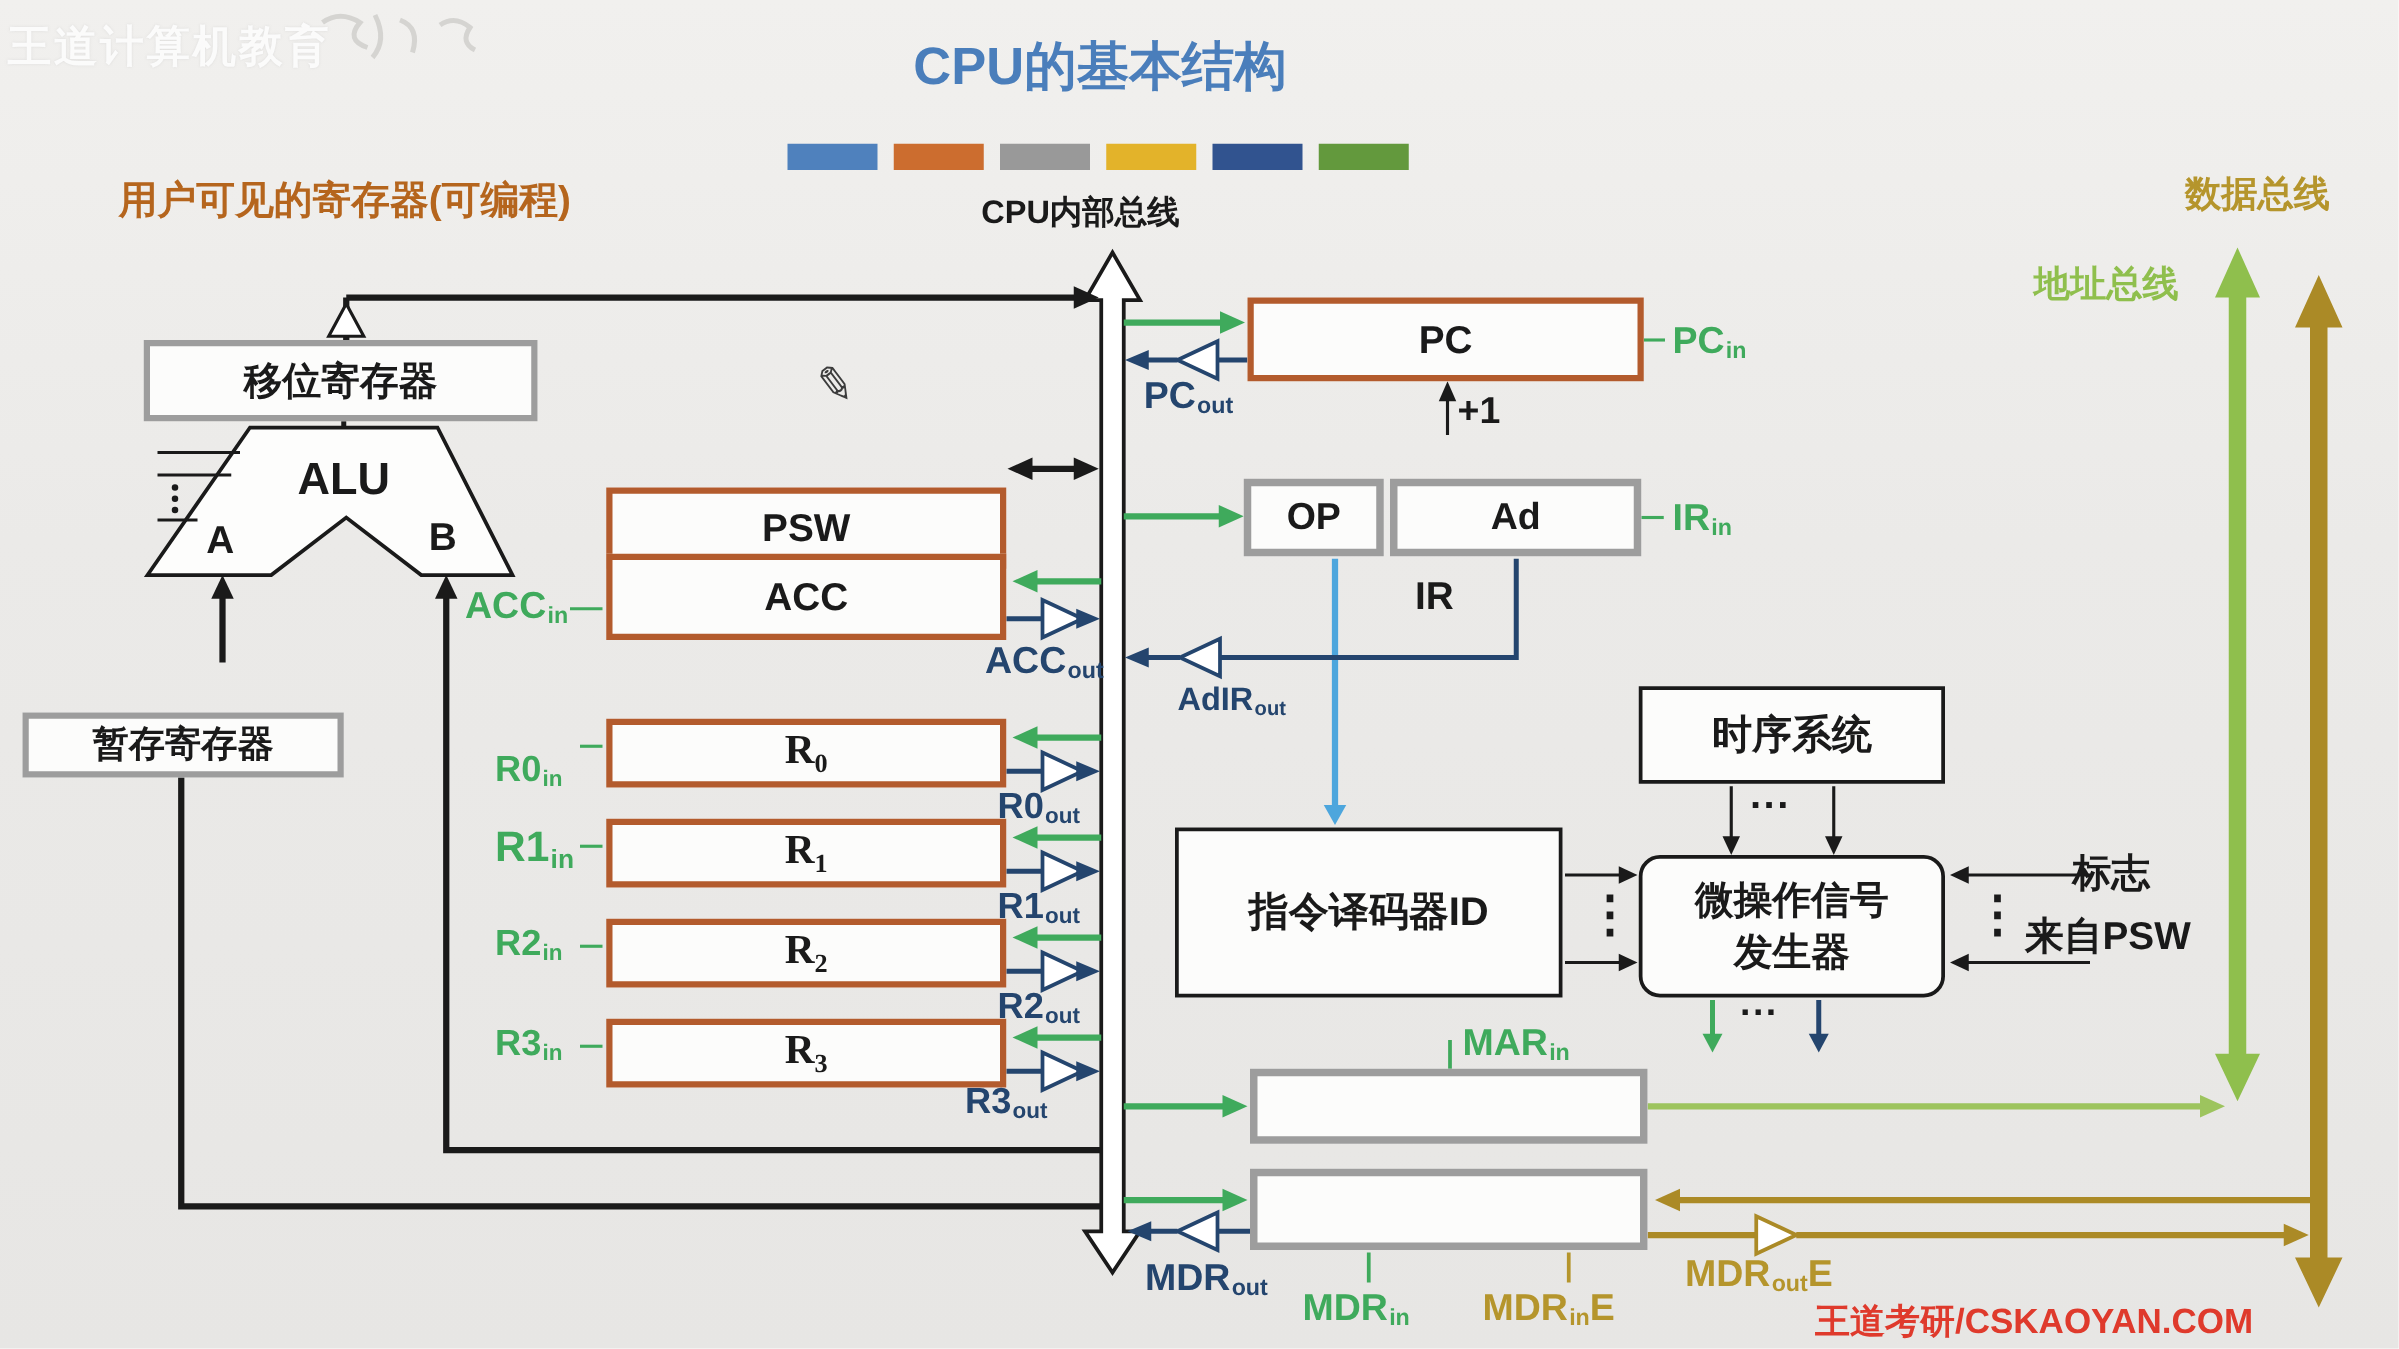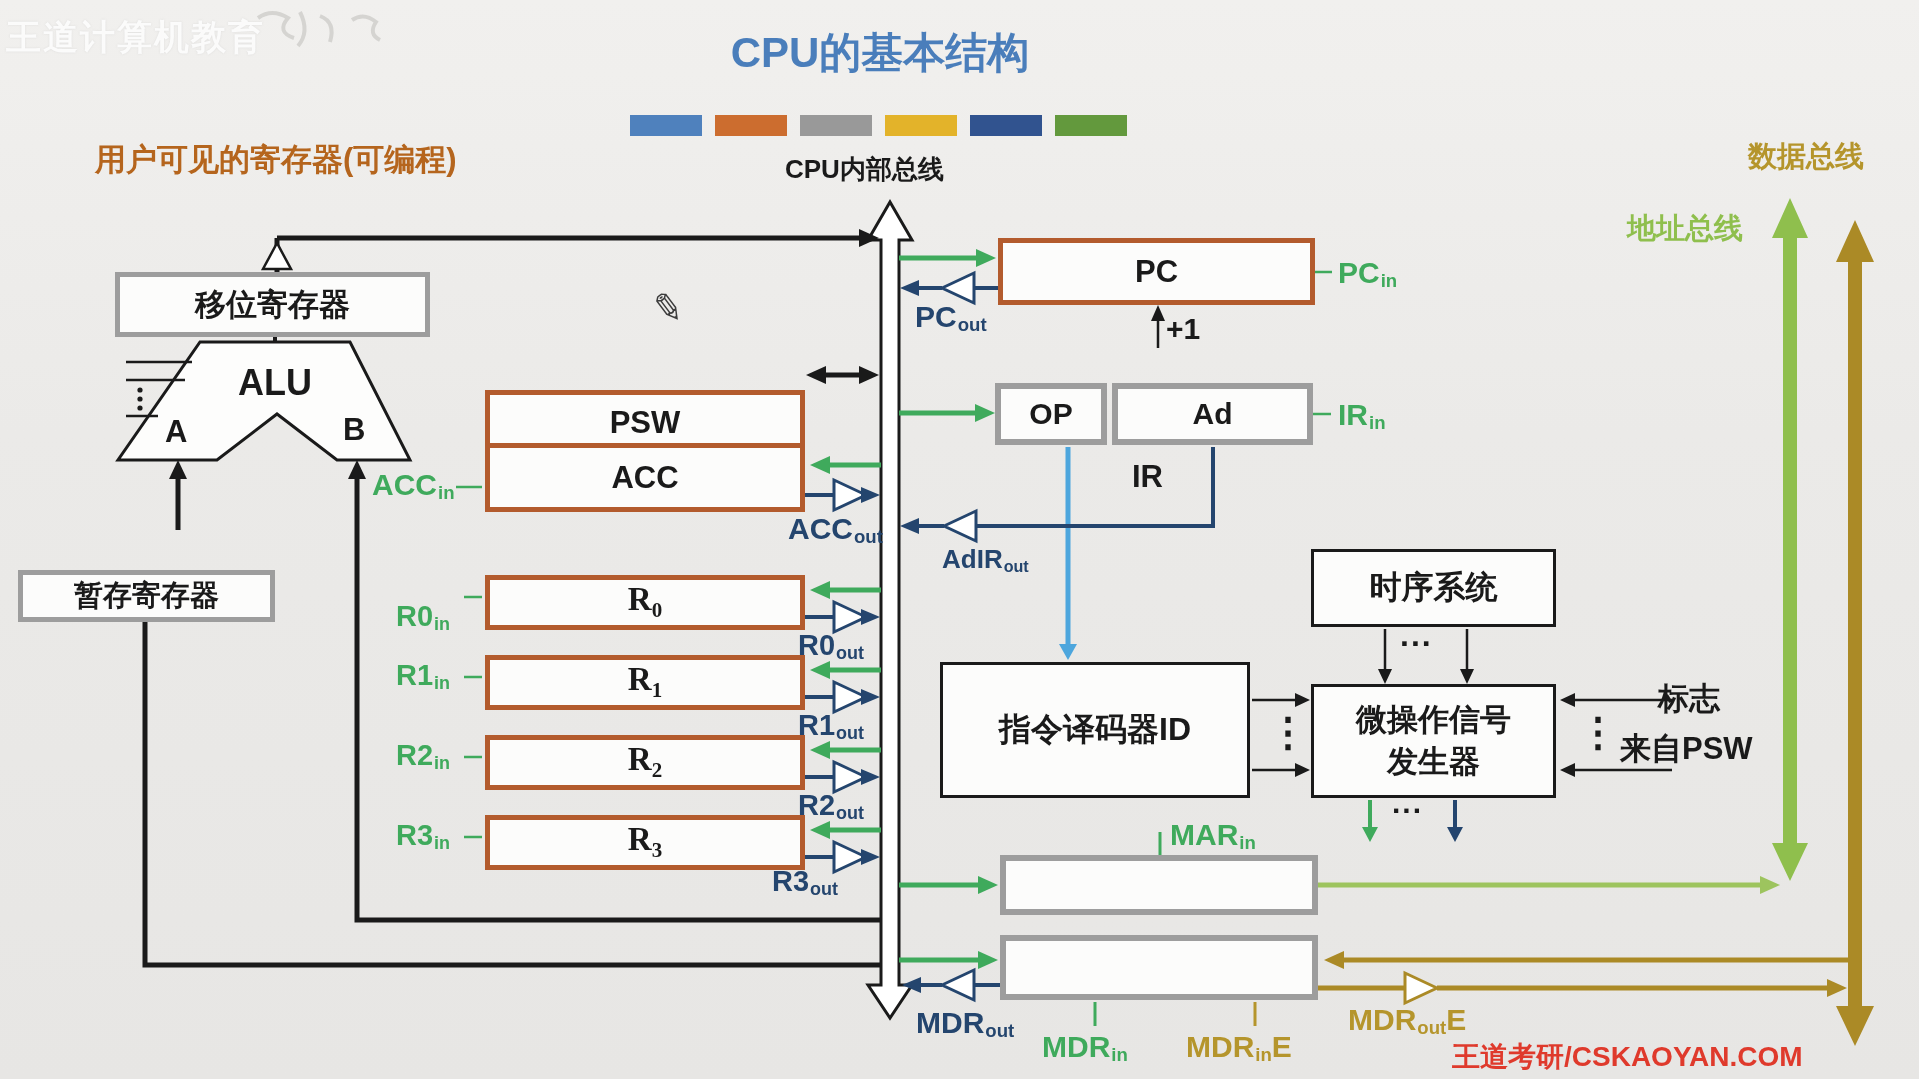--- a/index.html
+++ b/index.html
@@ -285,21 +285,21 @@
     <span>Ad</span>
   </div>
   <div class="lbl c-black" style="left:1132px;top:460px;font-size:31px;">IR</div>
 
   <div class="box b-thin" style="left:940px;top:662px;width:304px;height:130px;font-size:32px;">
     <span>指令译码器ID</span>
   </div>
   <div class="box b-thin" style="left:1311px;top:549px;width:239px;height:72px;font-size:32px;">
     <span>时序系统</span>
   </div>
-  <div class="box b-thin" style="left:1311px;top:684px;width:239px;height:108px;font-size:31px;">
+  <div class="box b-thin" style="left:1311px;top:684px;width:239px;height:108px;font-size:31px;border-radius:17px;">
     <span>
       <span>微操作信号</span><br>
       <span>发生器</span>
     </span>
   </div>
 
   <div class="box b-gray" style="left:1000px;top:855px;width:306px;height:48px;font-size:31px;">
     <span></span>
   </div>
   <div class="box b-gray" style="left:1000px;top:935px;width:306px;height:53px;font-size:31px;">
@@ -316,21 +316,21 @@
     <span>AdIR</span><sub>out</sub></div>
   <div class="lbl c-green" style="left:372px;top:468px;font-size:30px;">
     <span>ACC</span><sub>in</sub></div>
   <div class="lbl c-navy" style="left:788px;top:512px;font-size:30px;">
     <span>ACC</span><sub>out</sub></div>
 
   <div class="lbl c-green" style="left:396px;top:580px;font-size:29px;margin-top:21px;">
     <span>R0</span><sub>in</sub></div>
   <div class="lbl c-navy" style="left:798px;top:630px;font-size:29px;">
     <span>R0</span><sub>out</sub></div>
-  <div class="lbl c-green" style="left:396px;top:660px;font-size:29px;">
+  <div class="lbl c-green" style="left:396px;top:660px;font-size:34px;">
     <span>R1</span><sub>in</sub></div>
   <div class="lbl c-navy" style="left:798px;top:710px;font-size:29px;">
     <span>R1</span><sub>out</sub></div>
   <div class="lbl c-green" style="left:396px;top:740px;font-size:29px;">
     <span>R2</span><sub>in</sub></div>
   <div class="lbl c-navy" style="left:798px;top:790px;font-size:29px;">
     <span>R2</span><sub>out</sub></div>
   <div class="lbl c-green" style="left:396px;top:820px;font-size:29px;">
     <span>R3</span><sub>in</sub></div>
   <div class="lbl c-navy" style="left:772px;top:866px;font-size:29px;">

